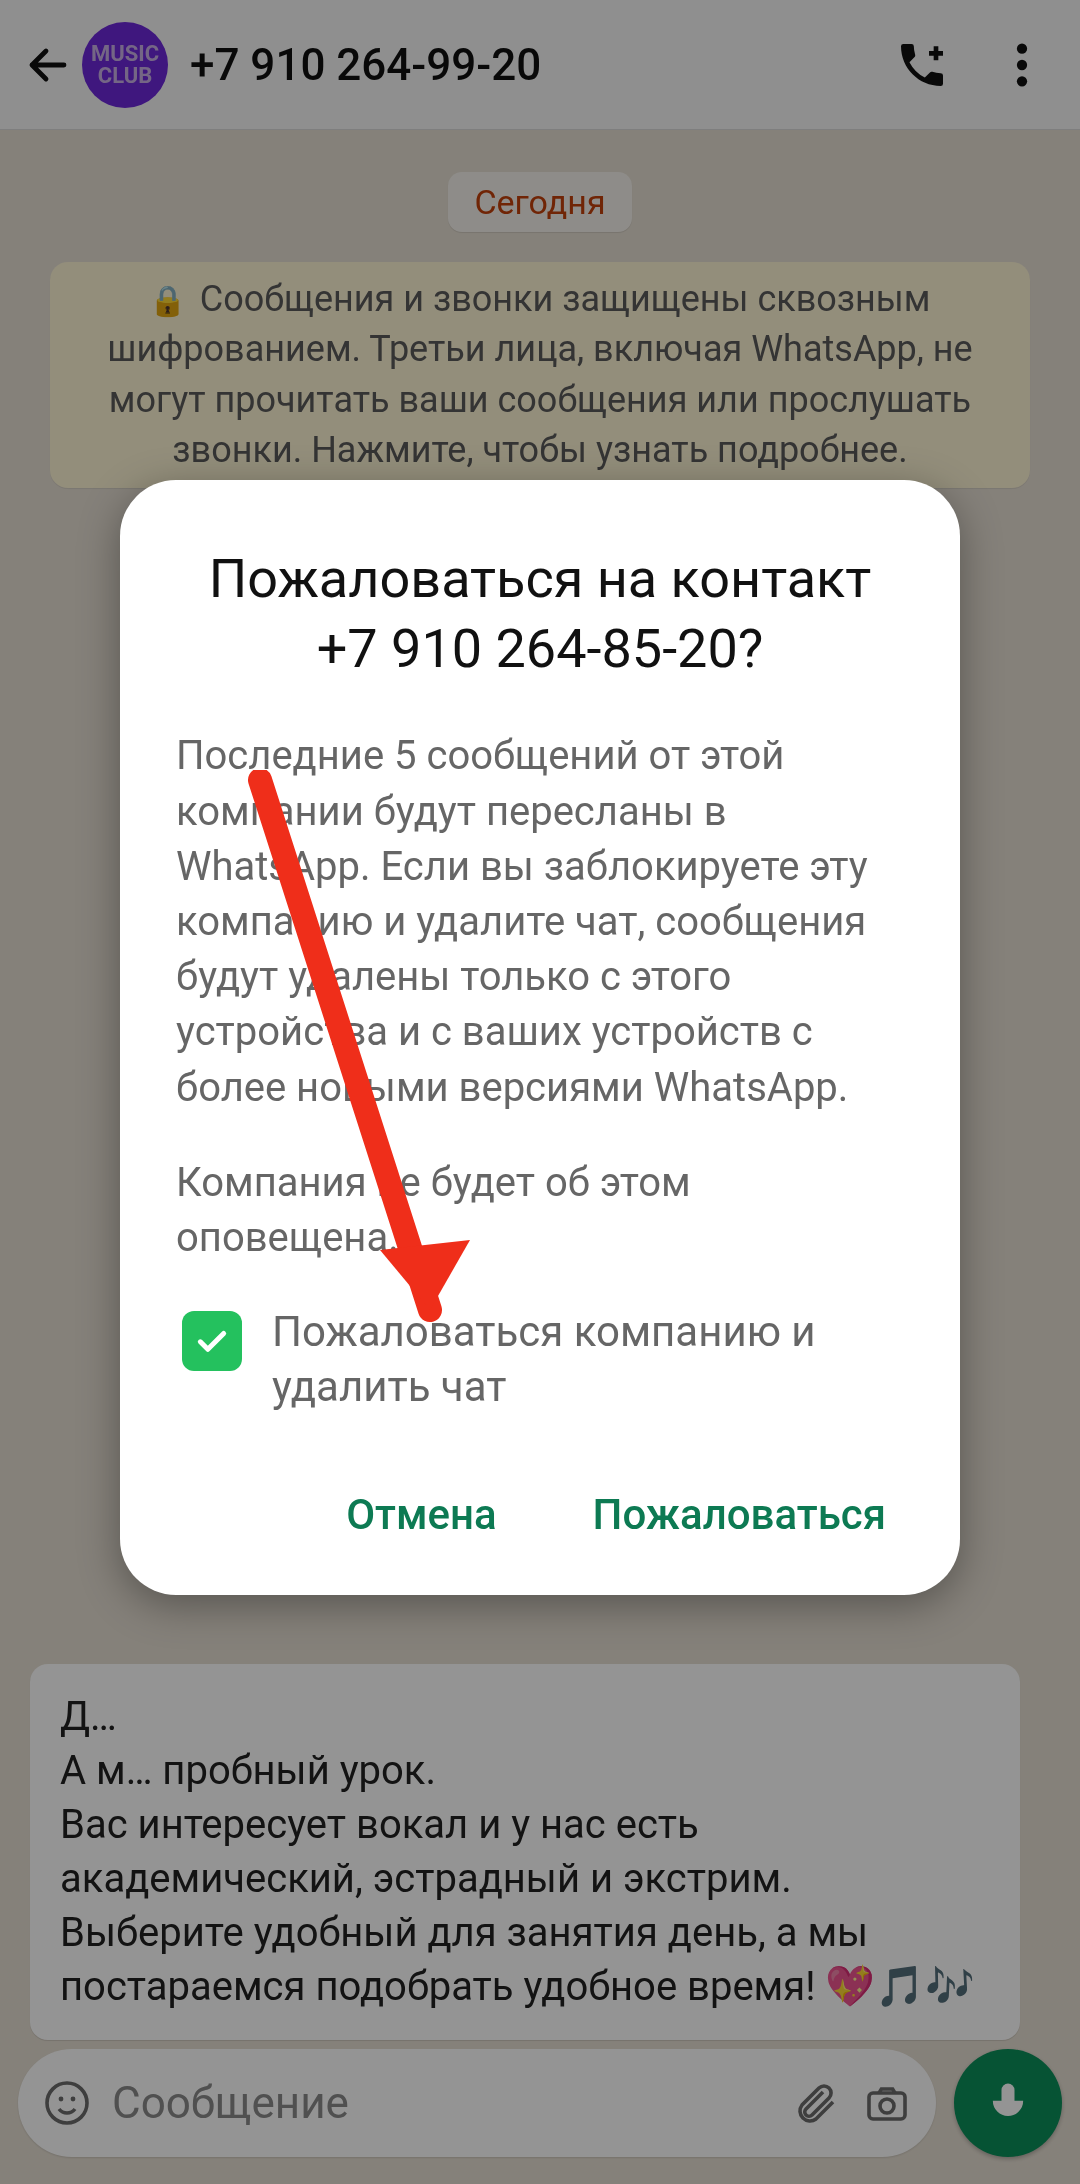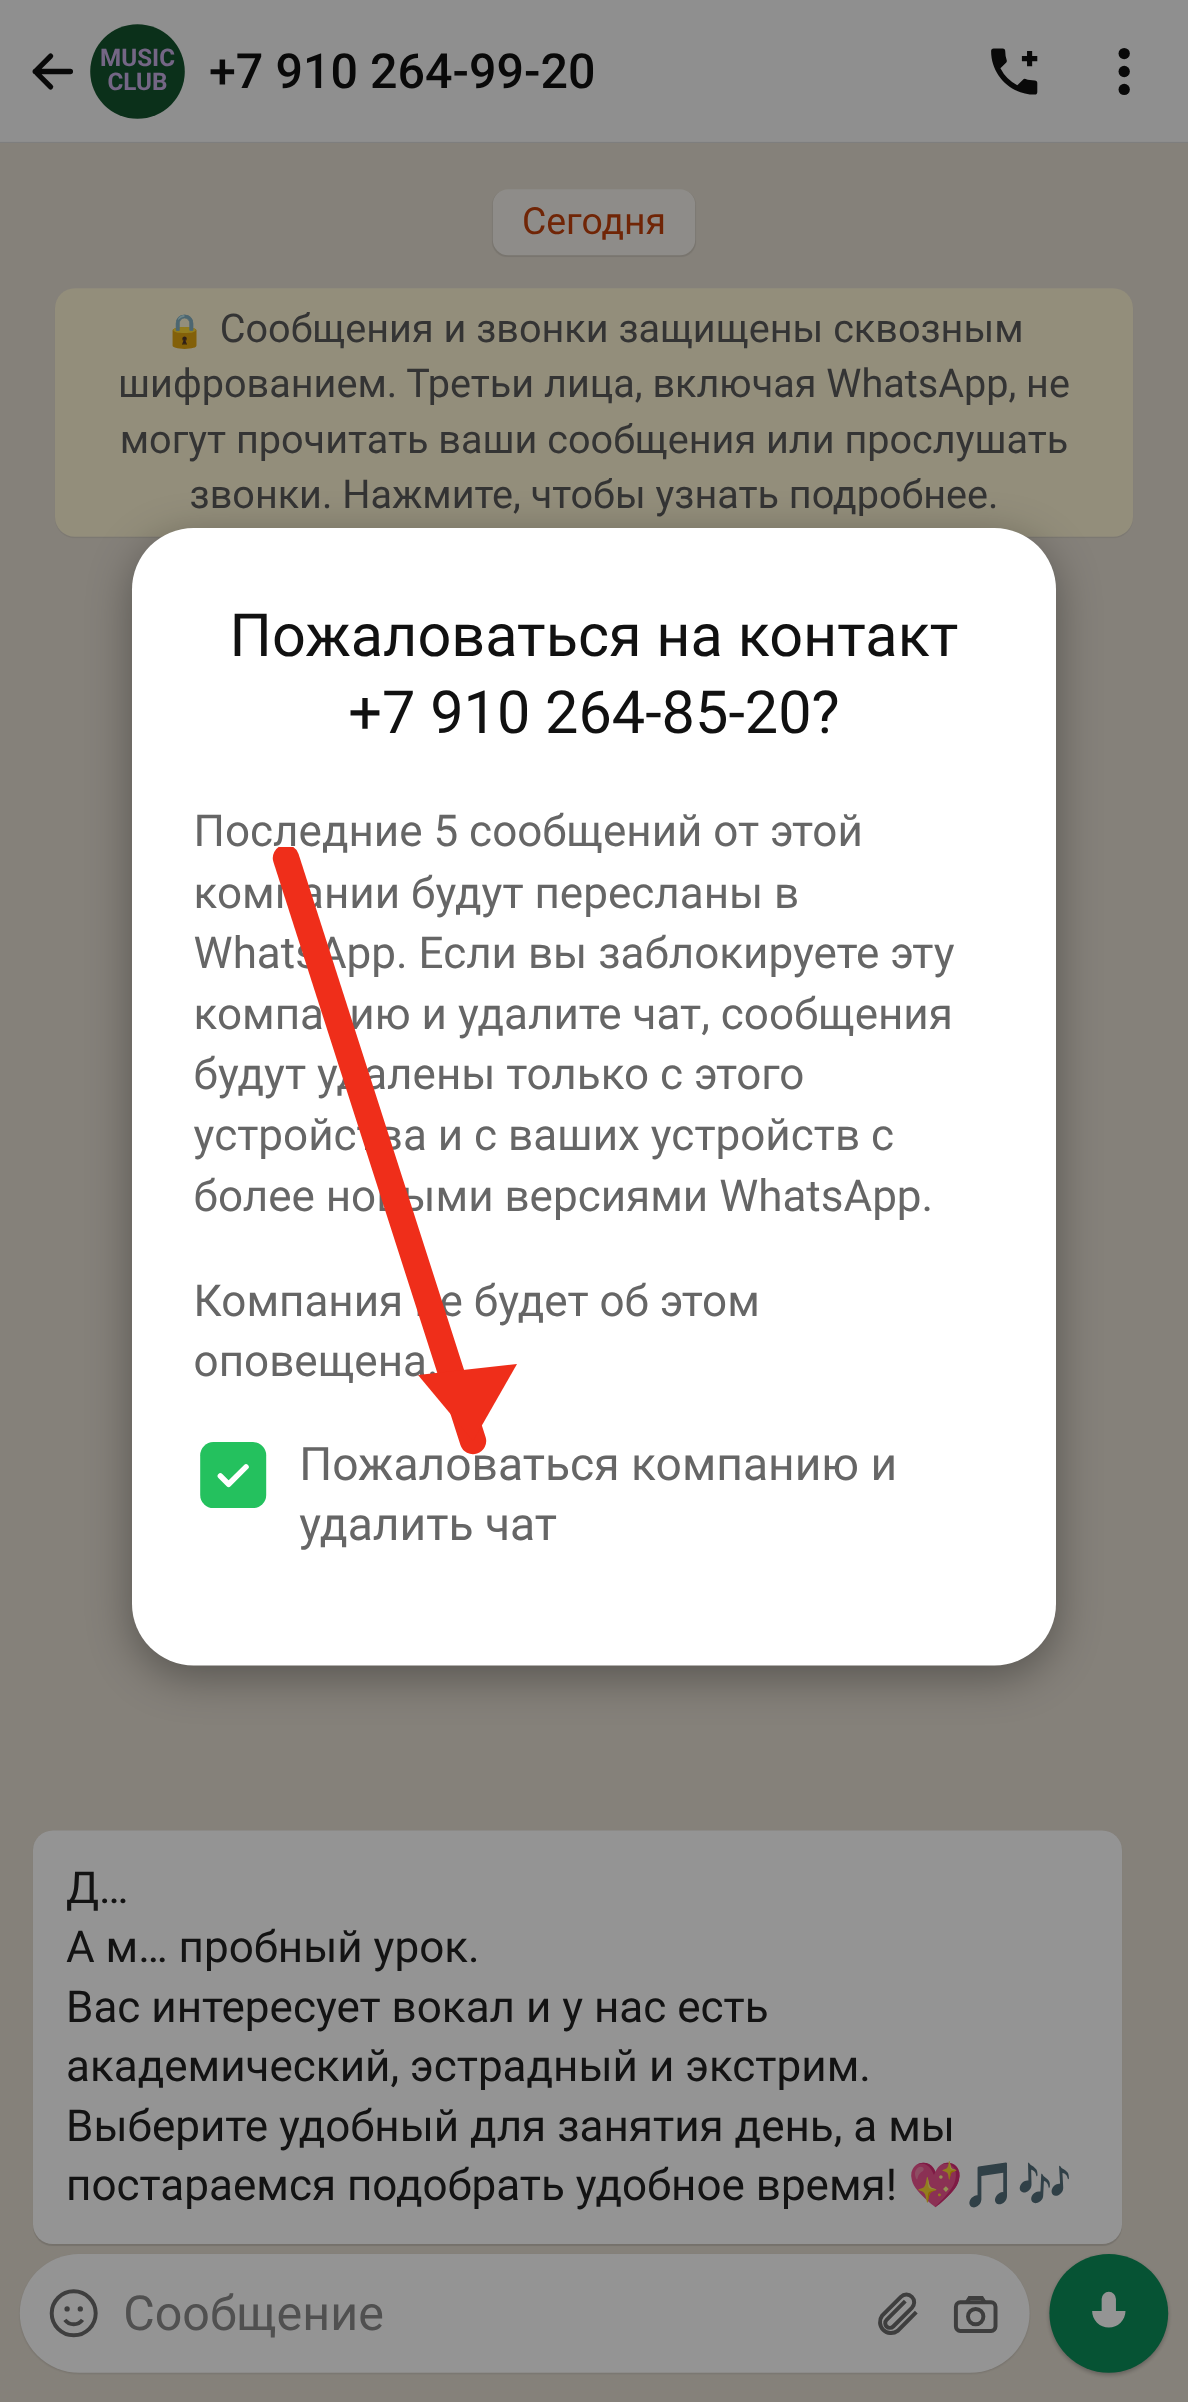--- a/index.html
+++ b/index.html
@@ -5,21 +5,21 @@
   * { box-sizing: border-box; margin: 0; padding: 0; }
   html, body { width: 1080px; height: 2184px; font-family: -apple-system, Roboto, "Helvetica Neue", Arial, sans-serif; overflow: hidden; }
   .screen { position: relative; width: 1080px; height: 2184px; background: #e6dfd3; }
   
   .header {
     height: 130px; background: #f7f7f7; display: flex; align-items: center; padding: 0 20px;
     border-bottom: 1px solid #d9d9d9;
   }
   .back-arrow { width: 50px; height: 50px; display:flex; align-items:center; justify-content:center; }
   .avatar {
-    width: 86px; height: 86px; border-radius: 50%; background:#14532d; color:#c9b0e6;
+    width: 86px; height: 86px; border-radius: 50%; background:#6d28d9; color:#c9b0e6;
     display:flex; align-items:center; justify-content:center; font-size:22px; font-weight:bold;
     margin-left: 6px; margin-right: 22px; text-align:center; line-height:1;
   }
   .contact-name { font-size: 44px; font-weight: 500; color:#111; flex:1; }
   .header-icons { display:flex; gap: 44px; align-items:center; margin-right:10px; }
   .icon-btn { width:56px; height:56px; display:flex; align-items:center; justify-content:center; }
   
   .chat-body {
     position: relative; height: 1910px; background: #e6dfd3;
     background-image: radial-gradient(circle at 20% 20%, rgba(0,0,0,0.02) 2px, transparent 2px);
@@ -168,20 +168,24 @@
       <p>Компания не будет об этом оповещена.</p>
     </div>
     <div class="dialog-check-row">
       <div class="checkbox">
         <svg width="40" height="40" viewBox="0 0 24 24" fill="none">
             <path d="M5 12.5l4.5 4.5L19 7.5" stroke="#fff" stroke-width="3" stroke-linecap="round" stroke-linejoin="round"></path>
           </svg>
       </div>
       <div class="check-label">Пожаловаться компанию и удалить чат</div>
     </div>
+    <div class="dialog-actions">
+      <div class="btn">Отмена</div>
+      <div class="btn">Пожаловаться</div>
+    </div>
   </div>
 
   <div class="arrow-annot">
     <svg width="260" height="600" viewBox="0 0 260 600">
       <defs>
         <marker id="ahead" markerWidth="10" markerHeight="10" refX="6" refY="5" orient="auto">
           <path d="M0 0 L10 5 L0 10 z" fill="#ef2e1a"></path>
         </marker>
       </defs>
       <line x1="30" y1="10" x2="200" y2="540" stroke="#ef2e1a" stroke-width="24" stroke-linecap="round"></line>

